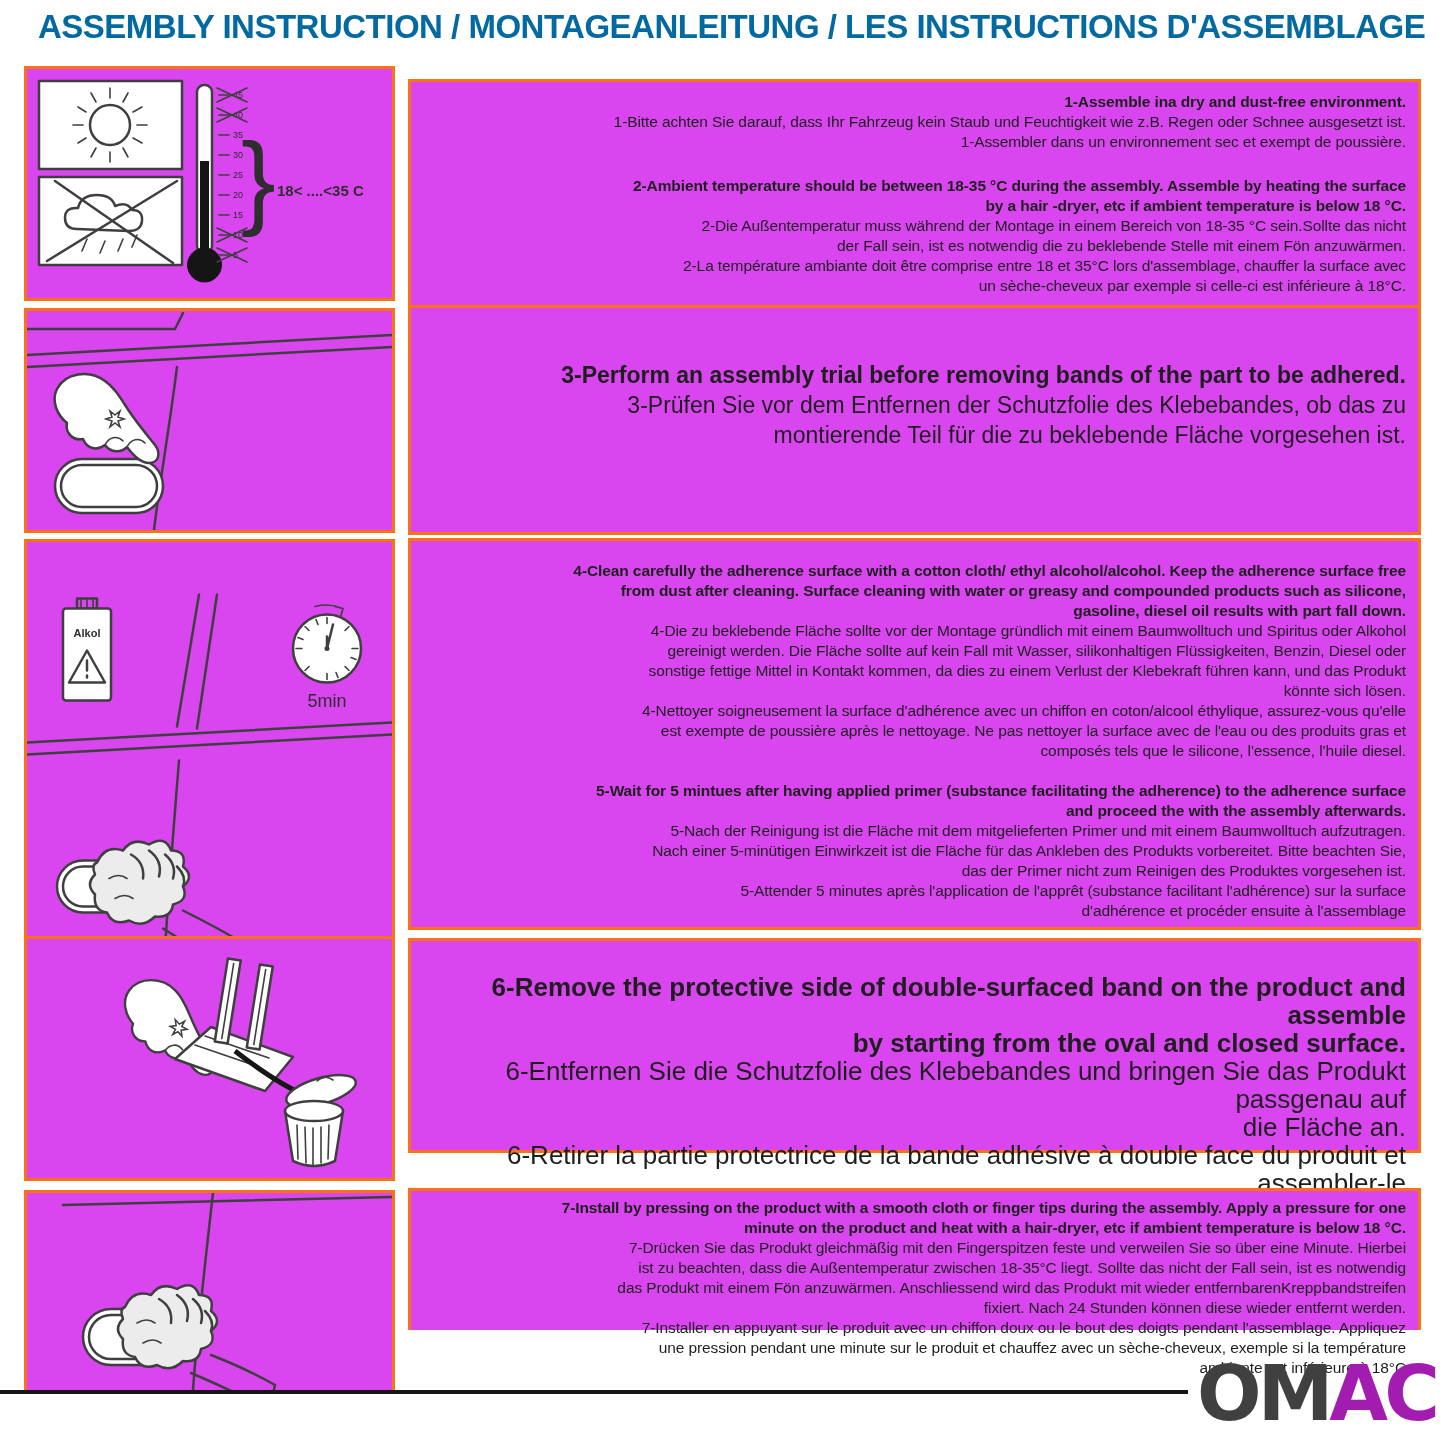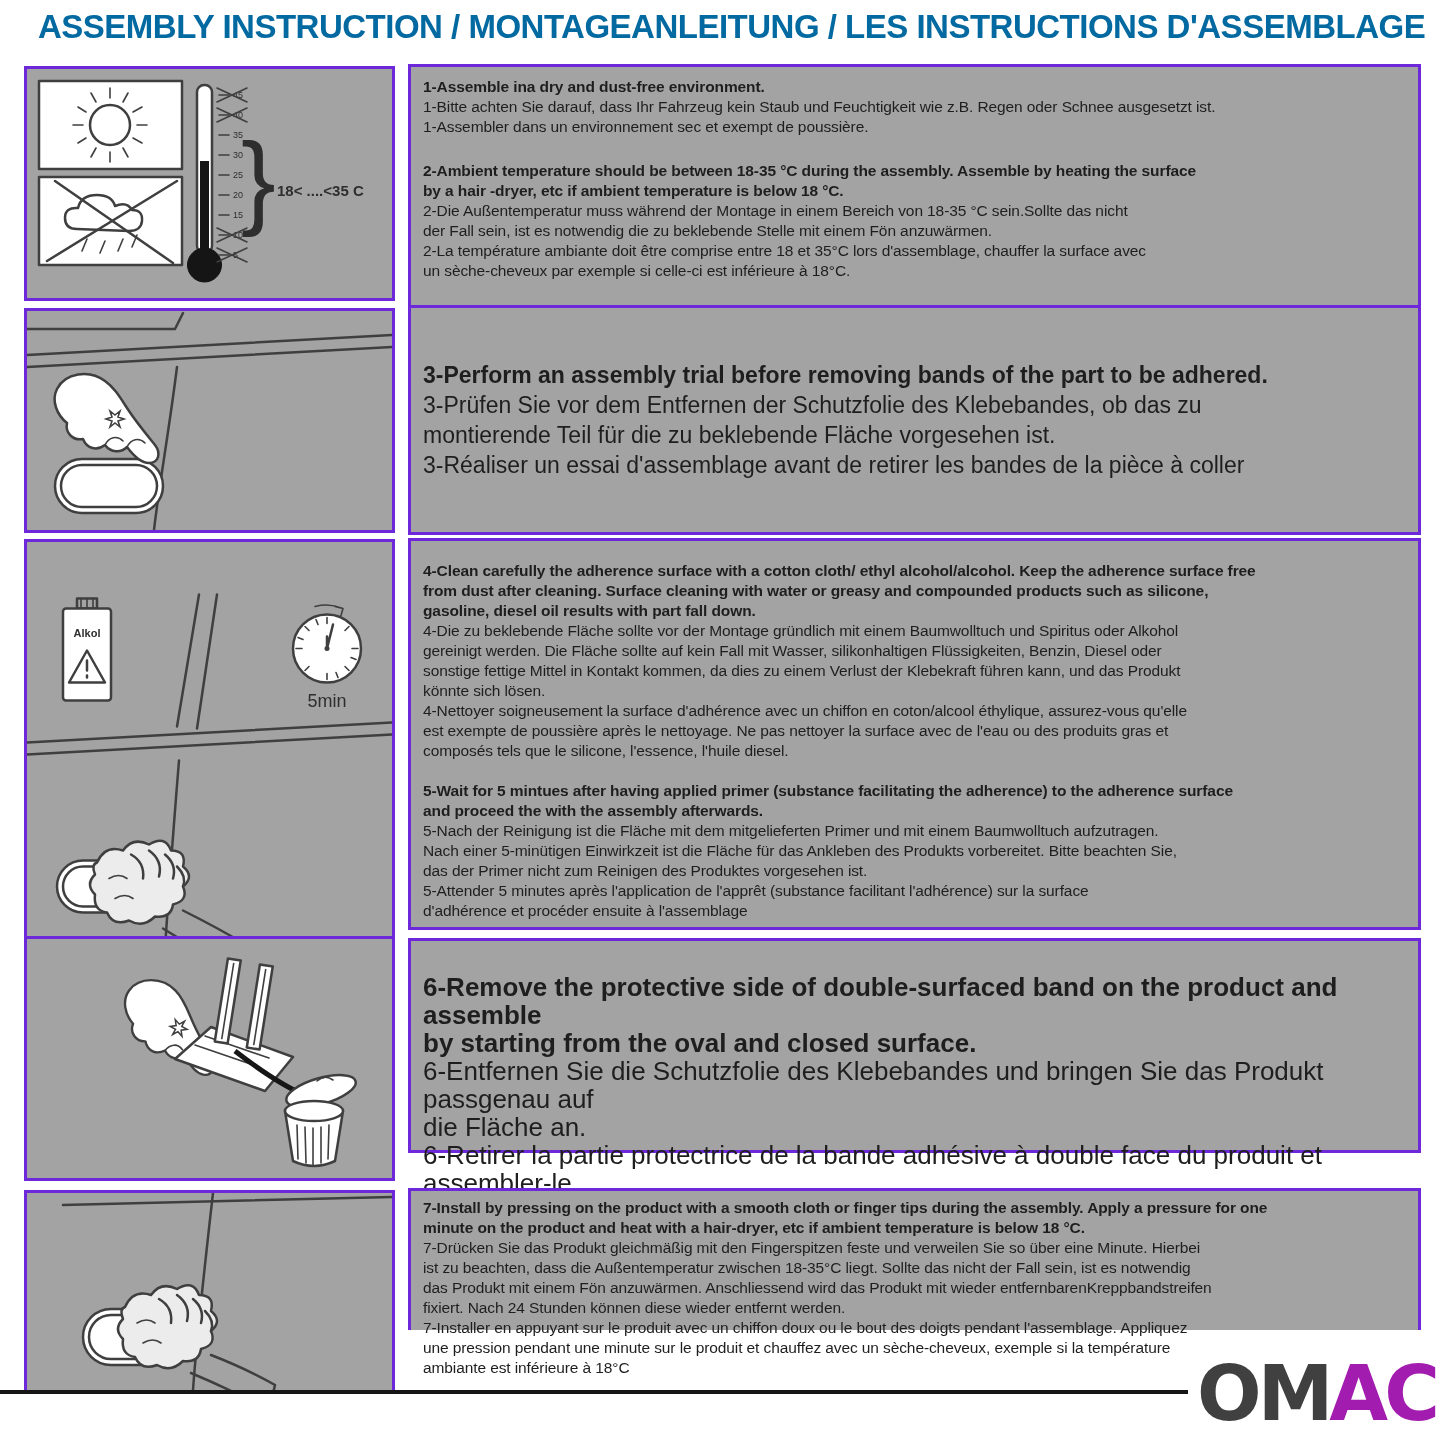--- a/index.html
+++ b/index.html
@@ -1,20 +1,20 @@
 <!DOCTYPE html>
 <html><head>
 <meta charset="utf-8">
 <style>
   html,body{margin:0;padding:0;background:#ffffff;}
   .page{position:relative;width:1445px;height:1445px;background:#fff;overflow:hidden;
         font-family:"Liberation Sans",sans-serif;color:#1e1e1e;}
   .title{position:absolute;left:38px;top:8px;font-size:33px;font-weight:bold;
          color:#0369a1;letter-spacing:-0.5px;white-space:nowrap;}
-  .cell{position:absolute;border:3px solid #6d28d9;box-sizing:border-box;background:#a3a3a3;}
+  .cell{position:absolute;border:3px solid #f97316;box-sizing:border-box;background:#d946ef;text-align:right;}
   .cell.noborder-bottom{border-bottom:none;}
   .cell svg{position:absolute;left:0;top:0;width:100%;height:100%;}
   .txt{padding:10px 12px 0 12px;}
   .par{white-space:pre-line;margin:0;}
   .b{font-weight:bold;}
   .size-a{font-size:15.5px;line-height:20px;letter-spacing:-0.1px;}
   .size-b{font-size:23px;line-height:30px;}
   .size-d{font-size:26px;line-height:28px;}
   .sp{height:24px;}
   .sp-small{height:20px;}
@@ -64,21 +64,21 @@
         <text x="206" y="129" font-size="9">20</text>
         <text x="206" y="149" font-size="9">15</text>
         <text x="206" y="169" font-size="9">10</text>
         <text x="206" y="189" font-size="9">5</text>
         <path class="thin" d="M190,19 L220,33 M190,33 L220,19 M190,39 L220,53 M190,53 L220,39 M190,159 L220,173 M190,173 L220,159 M190,179 L220,193 M190,193 L220,179"></path>
         <text x="214" y="146" font-size="104" font-family="DejaVu Sans" fill="#3f3f3f">}</text>
         <text x="250" y="127" font-size="15" font-weight="bold">18&lt; ....&lt;35 C</text>
       </g>
     </svg>
   </div>
-  <div class="cell txt" style="left:408px;top:64px;width:1013px;height:301px;">
+  <div class="cell txt" style="left:408px;top:79px;width:1013px;height:301px;">
     <div class="par b size-a">1-Assemble ina dry and dust-free environment.</div>
     <div class="par size-a">1-Bitte achten Sie darauf, dass Ihr Fahrzeug kein Staub und Feuchtigkeit wie z.B. Regen oder Schnee ausgesetzt ist.</div>
     <div class="par size-a">1-Assembler dans un environnement sec et exempt de poussière.</div>
     <div class="sp"></div>
     <div class="par b size-a">2-Ambient temperature should be between 18-35 °C  during the assembly. Assemble by heating the surface
 by a hair -dryer, etc if ambient temperature is below 18 °C.</div>
     <div class="par size-a">2-Die Außentemperatur muss während der Montage in einem Bereich von 18-35 °C  sein.Sollte das nicht
 der Fall sein, ist es notwendig die zu beklebende Stelle mit einem Fön anzuwärmen.</div>
     <div class="par size-a">2-La température ambiante doit être comprise entre 18 et 35°C lors d'assemblage, chauffer la surface avec
 un sèche-cheveux par exemple si celle-ci est inférieure à 18°C.</div>
@@ -97,21 +97,20 @@
         <path d="M30,78 C38,62 62,58 78,70 C88,77 94,88 102,100 C110,112 120,124 128,134 C134,142 132,152 122,152 C114,152 106,144 100,136 C94,142 84,142 78,134 C70,140 60,138 56,128 C46,130 38,122 40,112 C30,104 24,90 30,78 Z" class="ln"></path>
         <path class="thin" d="M100,136 C104,128 112,126 118,132 M78,134 C82,126 90,124 96,130"></path>
         <path d="M88,104 l5,-4 l-2,6 l6,2 l-6,2 l2,6 l-5,-4 l-5,4 l2,-6 l-6,-2 l6,-2 l-2,-6 Z" class="thin" fill="#fff"></path>
       </g>
     </svg>
   </div>
   <div class="cell txt" style="left:408px;top:305px;width:1013px;height:230px;padding-top:52px;">
     <div class="par b size-b">3-Perform an assembly trial before removing bands of the part to be adhered.</div>
     <div class="par size-b">3-Prüfen Sie vor dem Entfernen der Schutzfolie des Klebebandes, ob das zu
 montierende Teil für die zu beklebende Fläche vorgesehen ist.</div>
-    <div class="par size-b">3-Réaliser un essai d'assemblage avant de retirer les bandes de la pièce à coller</div>
   </div>
 
   <div class="cell" style="left:24px;top:539px;width:371px;height:496px;">
     <svg viewBox="0 0 365 385">
       <g>
         <rect x="50" y="4" width="20" height="10" class="st"></rect>
         <path class="thin" d="M54,4 L54,14 M60,4 L60,14 M66,4 L66,14"></path>
         <rect x="36" y="14" width="48" height="92" rx="3" class="ln"></rect>
         <text x="60" y="42" font-size="11" font-weight="bold" text-anchor="middle">Alkol</text>
         <path class="st" d="M60,56 L78,88 L42,88 Z"></path>

